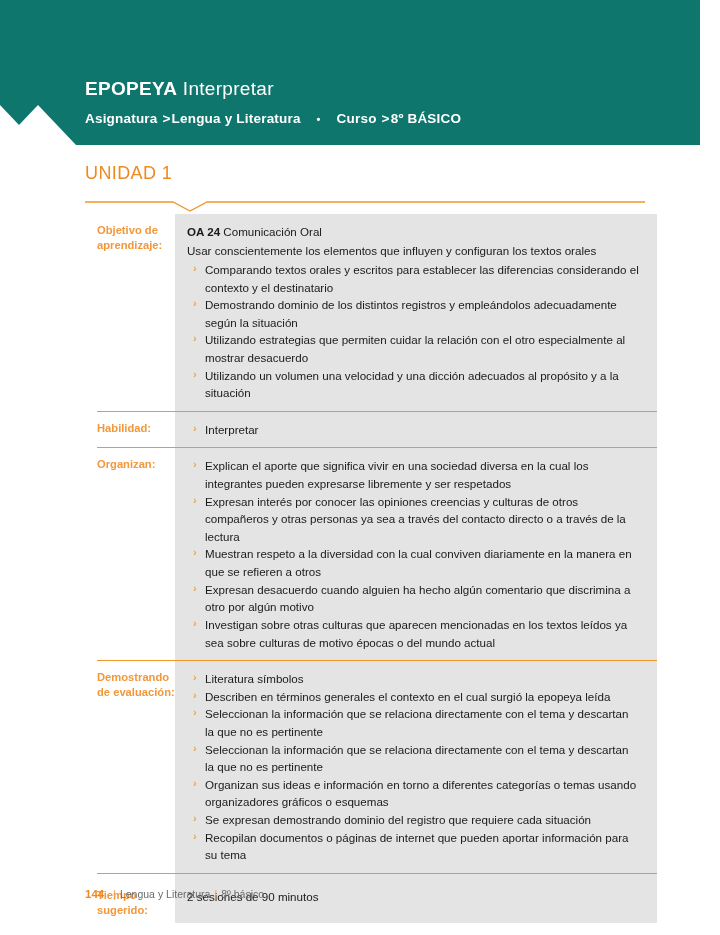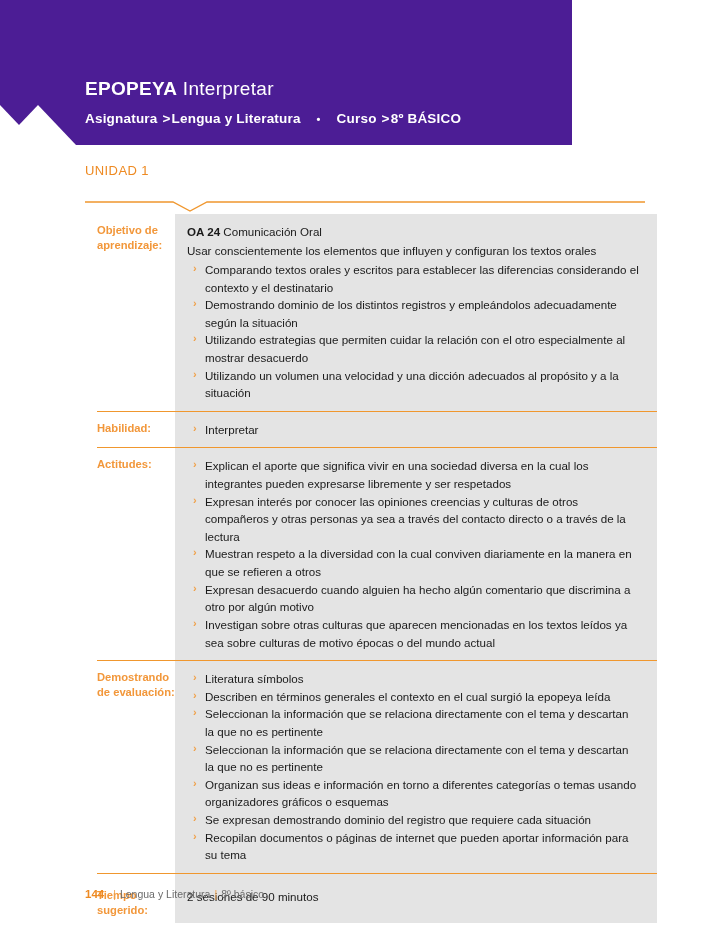--- a/index.html
+++ b/index.html
@@ -13,23 +13,23 @@
     font-family: "Liberation Sans", sans-serif;
     overflow: hidden;
     position: relative;
   }
 
   
   .header {
     position: absolute;
     left: 0;
     top: 0;
-    width: 572px;
+    width: 700px;
     height: 145px;
-    background: #4c1d95;
+    background: #0f766e;
     overflow: hidden;
     text-decoration: underline;
   }
   .header-notch {
     position: absolute;
     left: 0;
     bottom: 0;
     width: 0;
     height: 0;
     border-left: 38px solid transparent;
@@ -77,21 +77,21 @@
   }
   .header-sub .chev {
     padding: 0 1px;
   }
 
   
   .unit-title {
     position: absolute;
     left: 85px;
     top: 163px;
-    font-size: 13px;
+    font-size: 18px;
     color: #ee8a22;
     letter-spacing: 0.4px;
   }
 
   
   .unit-divider {
     position: absolute;
     left: 85px;
     top: 196px;
     width: 560px;
@@ -239,21 +239,21 @@
   <div class="row">
     <div class="row-label">Habilidad:</div>
     <div class="row-body">
       <ul class="bullets">
         <li>Interpretar</li>
       </ul>
     </div>
   </div>
 
   <div class="row">
-    <div class="row-label">Actitudes:</div>
+    <div class="row-label">Organizan:</div>
     <div class="row-body">
       <ul class="bullets">
         <li>Explican el aporte que significa vivir en una sociedad diversa  en la cual los integrantes pueden expresarse libremente y ser respetados</li>
         <li>Expresan interés por conocer las opiniones  creencias y culturas de otros compañeros y otras personas  ya sea a través del contacto directo o a través de la lectura</li>
         <li>Muestran respeto a la diversidad con la cual conviven diariamente en la manera en que se refieren a otros</li>
         <li>Expresan desacuerdo cuando alguien ha hecho algún comentario que discrimina a otro por algún motivo</li>
         <li>Investigan sobre otras culturas que aparecen mencionadas en los textos leídos ya sea sobre culturas de motivo épocas o del mundo actual</li>
       </ul>
     </div>
   </div>

